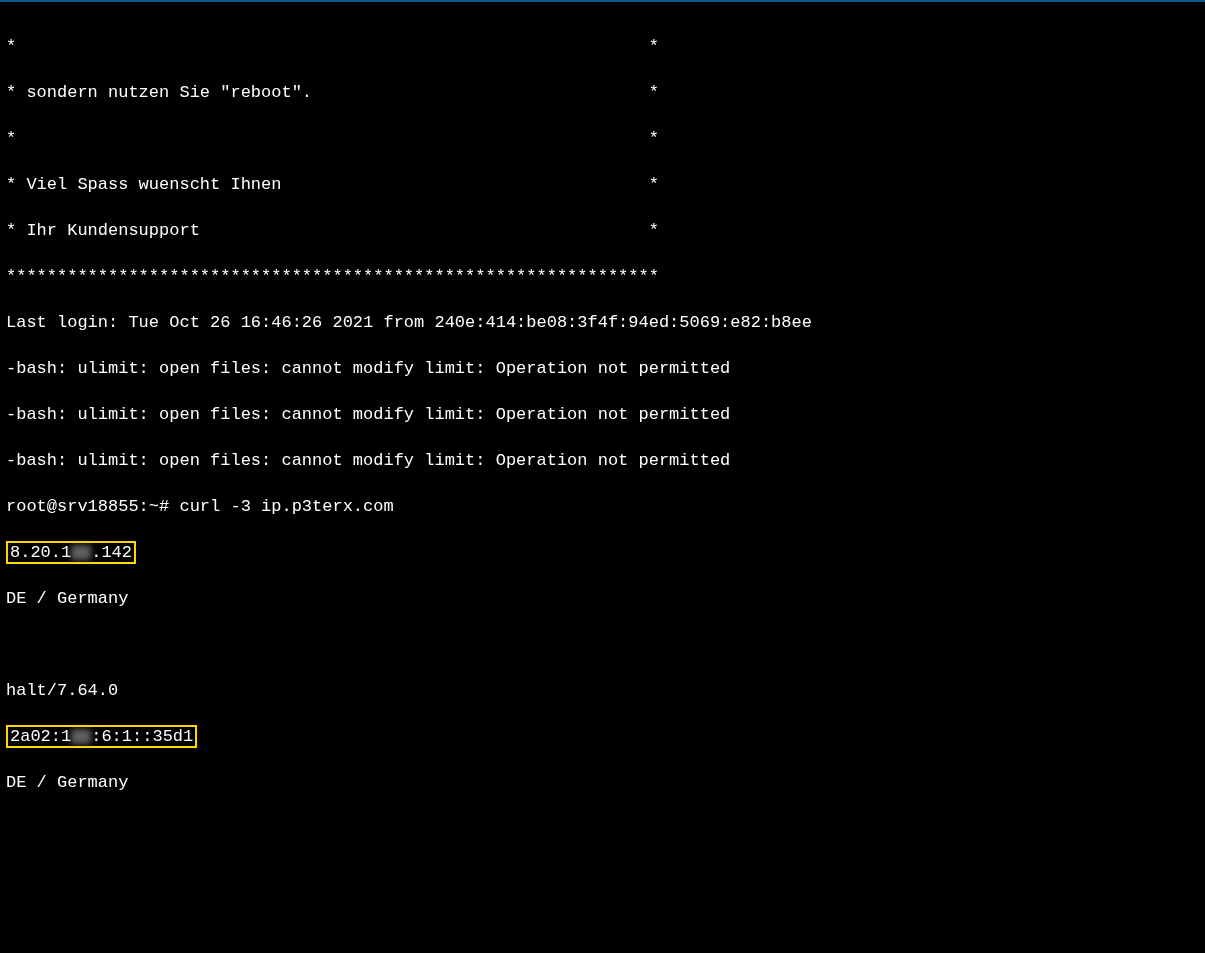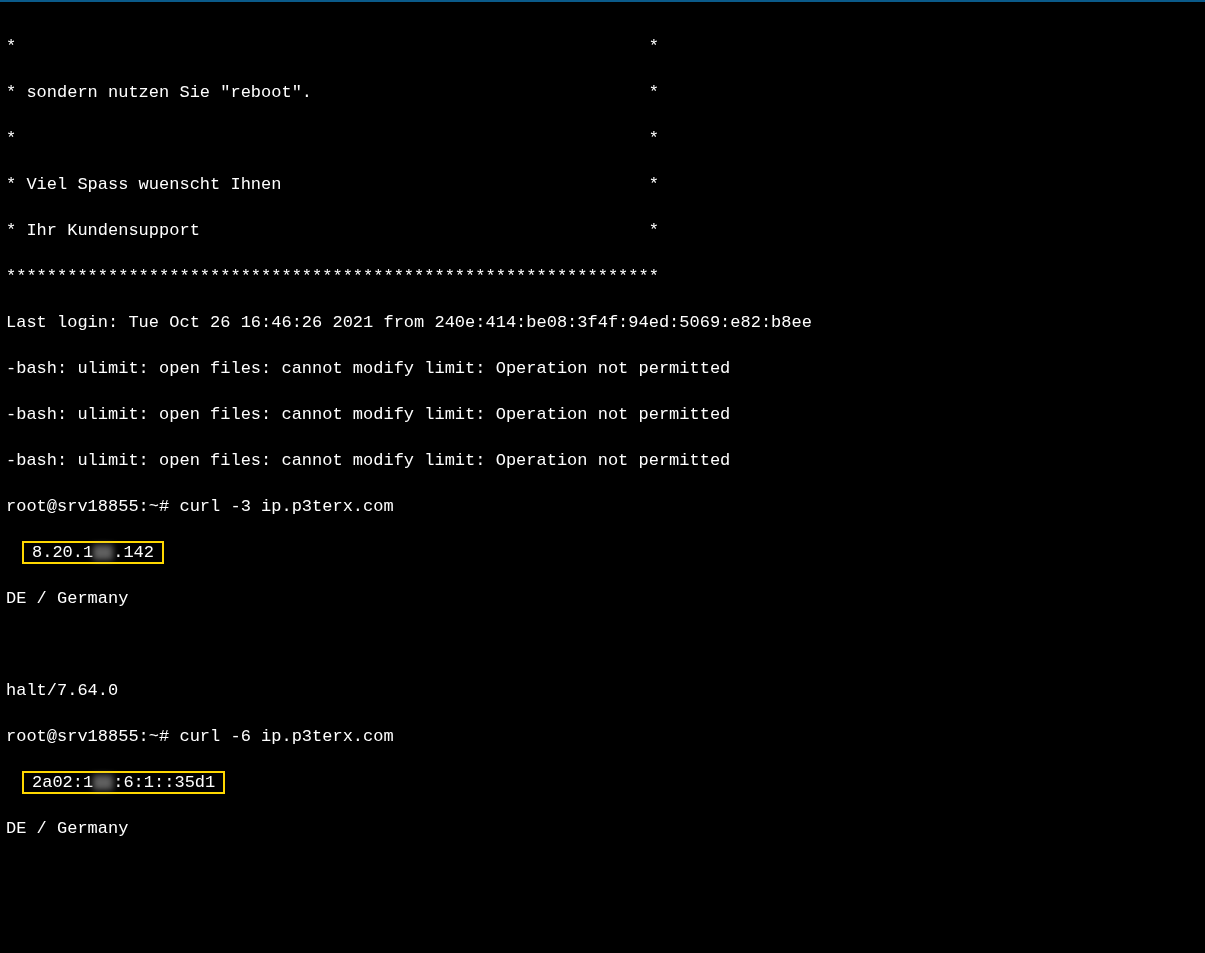--- a/index.html
+++ b/index.html
@@ -21,22 +21,22 @@
     position: relative;
     width: 1205px;
     height: 953px;
     box-sizing: border-box;
     border-top: 2px solid #0a5a8a;
   }
   .line { display: block; white-space: pre; }
   .box-yellow {
     display: inline-block;
     border: 2px solid #ffd800;
-    padding: 0 8px;
-    margin: -2px 16px;
+    padding: 0 2px;
+    margin: -2px 0;
     line-height: 19px;
   }
   .redacted {
     display: inline-block;
     height: 15px;
     vertical-align: middle;
     filter: blur(3px);
     background: rgba(160,160,160,0.6);
   }
 </style>
@@ -52,21 +52,20 @@
 <span class="line">****************************************************************</span>
 <span class="line">Last login: Tue Oct 26 16:46:26 2021 from 240e:414:be08:3f4f:94ed:5069:e82:b8ee</span>
 <span class="line">-bash: ulimit: open files: cannot modify limit: Operation not permitted</span>
 <span class="line">-bash: ulimit: open files: cannot modify limit: Operation not permitted</span>
 <span class="line">-bash: ulimit: open files: cannot modify limit: Operation not permitted</span>
 <span class="line"><span>root@srv18855:~# </span><span>curl -3 ip.p3terx.com</span></span>
 <span class="line"><span class="box-yellow"><span>8.20.1</span><span class="redacted" style="width:20px"></span><span>.142</span></span></span>
 <span class="line">DE / Germany</span>
 <span class="line"> </span>
 <span class="line">halt/7.64.0</span>
-<span class="line"><span>root@srv18855:~# </span><span>curl -6 ip.p3terx.com</span></span>
 <span class="line"><span class="box-yellow"><span>2a02:1</span><span class="redacted" style="width:20px"></span><span>:6:1::35d1</span></span></span>
 <span class="line">DE / Germany</span>
 
 
 
 
 
 
 
 

